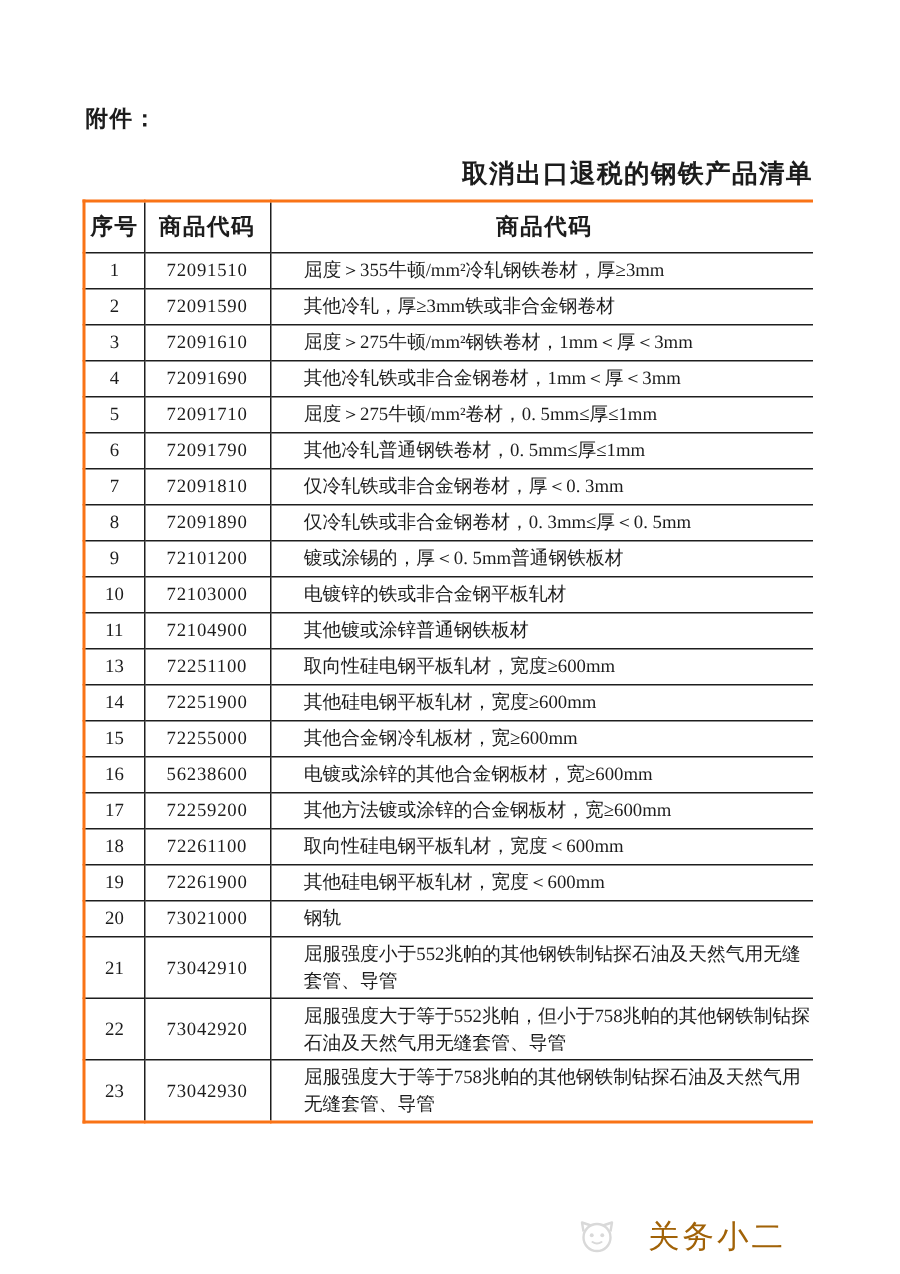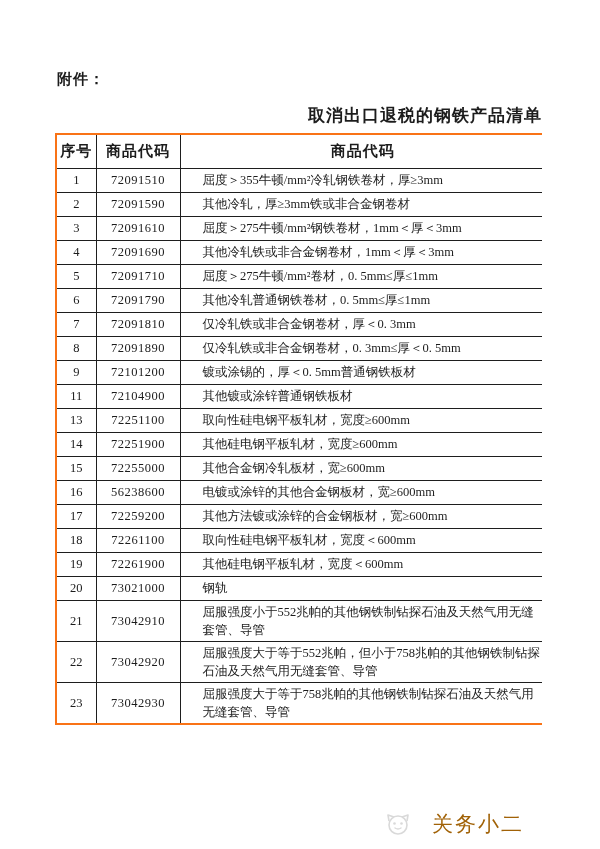--- a/index.html
+++ b/index.html
@@ -141,20 +141,25 @@
           <td class="col-no">8</td>
           <td class="col-code">72091890</td>
           <td class="col-name">仅冷轧铁或非合金钢卷材，0. 3mm≤厚＜0. 5mm</td>
         </tr>
         <tr>
           <td class="col-no">9</td>
           <td class="col-code">72101200</td>
           <td class="col-name">镀或涂锡的，厚＜0. 5mm普通钢铁板材</td>
         </tr>
         <tr>
+          <td class="col-no">10</td>
+          <td class="col-code">72103000</td>
+          <td class="col-name">电镀锌的铁或非合金钢平板轧材</td>
+        </tr>
+        <tr>
           <td class="col-no">11</td>
           <td class="col-code">72104900</td>
           <td class="col-name">其他镀或涂锌普通钢铁板材</td>
         </tr>
         <tr>
           <td class="col-no">13</td>
           <td class="col-code">72251100</td>
           <td class="col-name">取向性硅电钢平板轧材，宽度≥600mm</td>
         </tr>
         <tr>

